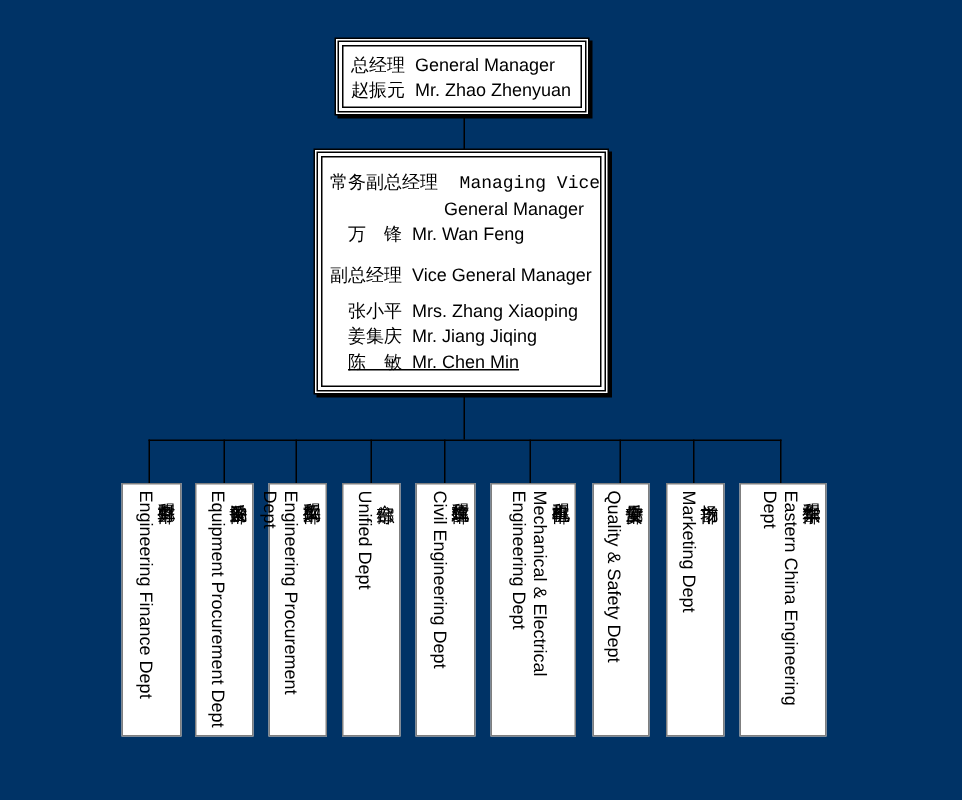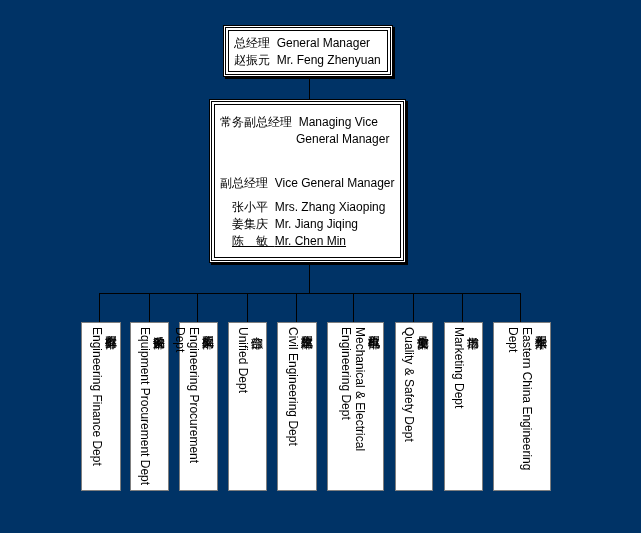--- a/index.html
+++ b/index.html
@@ -37,31 +37,34 @@
 <div class="line" style="left:309px; top:76px; width:1px; height:24px;"></div>
 <div class="line" style="left:309px; top:262px; width:1px; height:31px;"></div>
 <div class="line" style="left:99px; top:293px; width:422px; height:1px;"></div>
 
 <div class="box-top" style="left:225px; top:27px; width:164px; height:46px;">
   <div class="inner"></div>
   <div class="row" style="left:8px; top:7px;">
     <span>总经理</span>&nbsp;&nbsp;<span>General Manager</span>
   </div>
   <div class="row" style="left:8px; top:24px;">
-    <span>赵振元</span>&nbsp;&nbsp;<span>Mr. Feng Zhenyuan</span>
+    <span>赵振元</span>&nbsp;&nbsp;<span>Mr. Zhao Zhenyuan</span>
   </div>
 </div>
 
 <div class="box-top" style="left:211px; top:101px; width:191px; height:158px;">
   <div class="inner"></div>
-  <div class="row" style="left:8px; top:12px;">
+  <div class="row" style="left:8px; top:12px;font-family:Liberation Mono, monospace;">
     <span>常务副总经理</span>&nbsp;&nbsp;<span>Managing Vice</span>
   </div>
   <div class="row" style="left:84px; top:29px;">
     <span>General Manager</span>
+  </div>
+  <div class="row" style="left:20px; top:46px;">
+    <span>万　锋</span>&nbsp;&nbsp;<span>Mr. Wan Feng</span>
   </div>
   <div class="row" style="left:8px; top:73px;">
     <span>副总经理</span>&nbsp;&nbsp;<span>Vice General Manager</span>
   </div>
   <div class="row" style="left:20px; top:97px;">
     <span>张小平</span>&nbsp;&nbsp;<span>Mrs. Zhang Xiaoping</span>
   </div>
   <div class="row" style="left:20px; top:114px;">
     <span>姜集庆</span>&nbsp;&nbsp;<span>Mr. Jiang Jiqing</span>
   </div>

